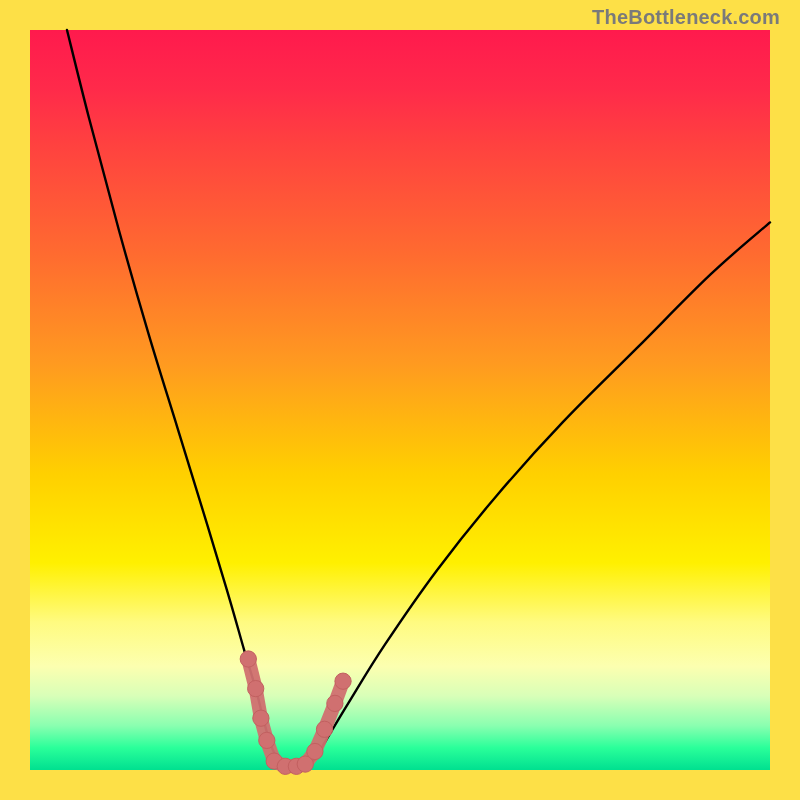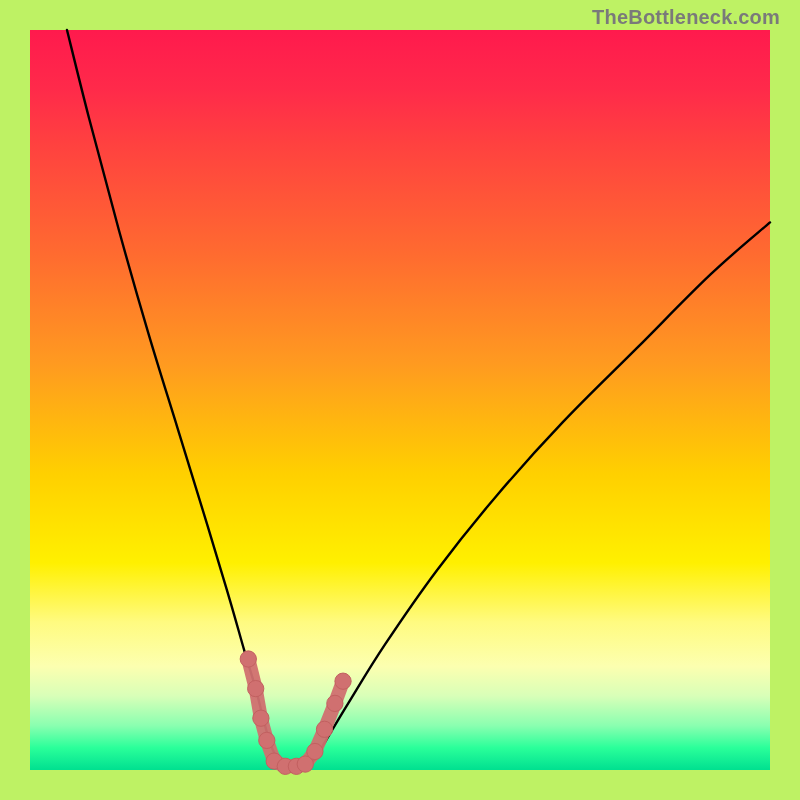--- a/index.html
+++ b/index.html
@@ -9,21 +9,21 @@
     height: 800px;
     background: #000;
     overflow: hidden;
   }
   .frame {
     position: absolute;
     left: 0;
     top: 0;
     width: 800px;
     height: 800px;
-    background: #bef264;
+    background: #fde047;
   }
   .plot {
     position: absolute;
     left: 30px;
     top: 30px;
     width: 740px;
     height: 740px;
     background: linear-gradient(to bottom,
       #ff1a4d 0%,
       #ff2a4a 8%,

